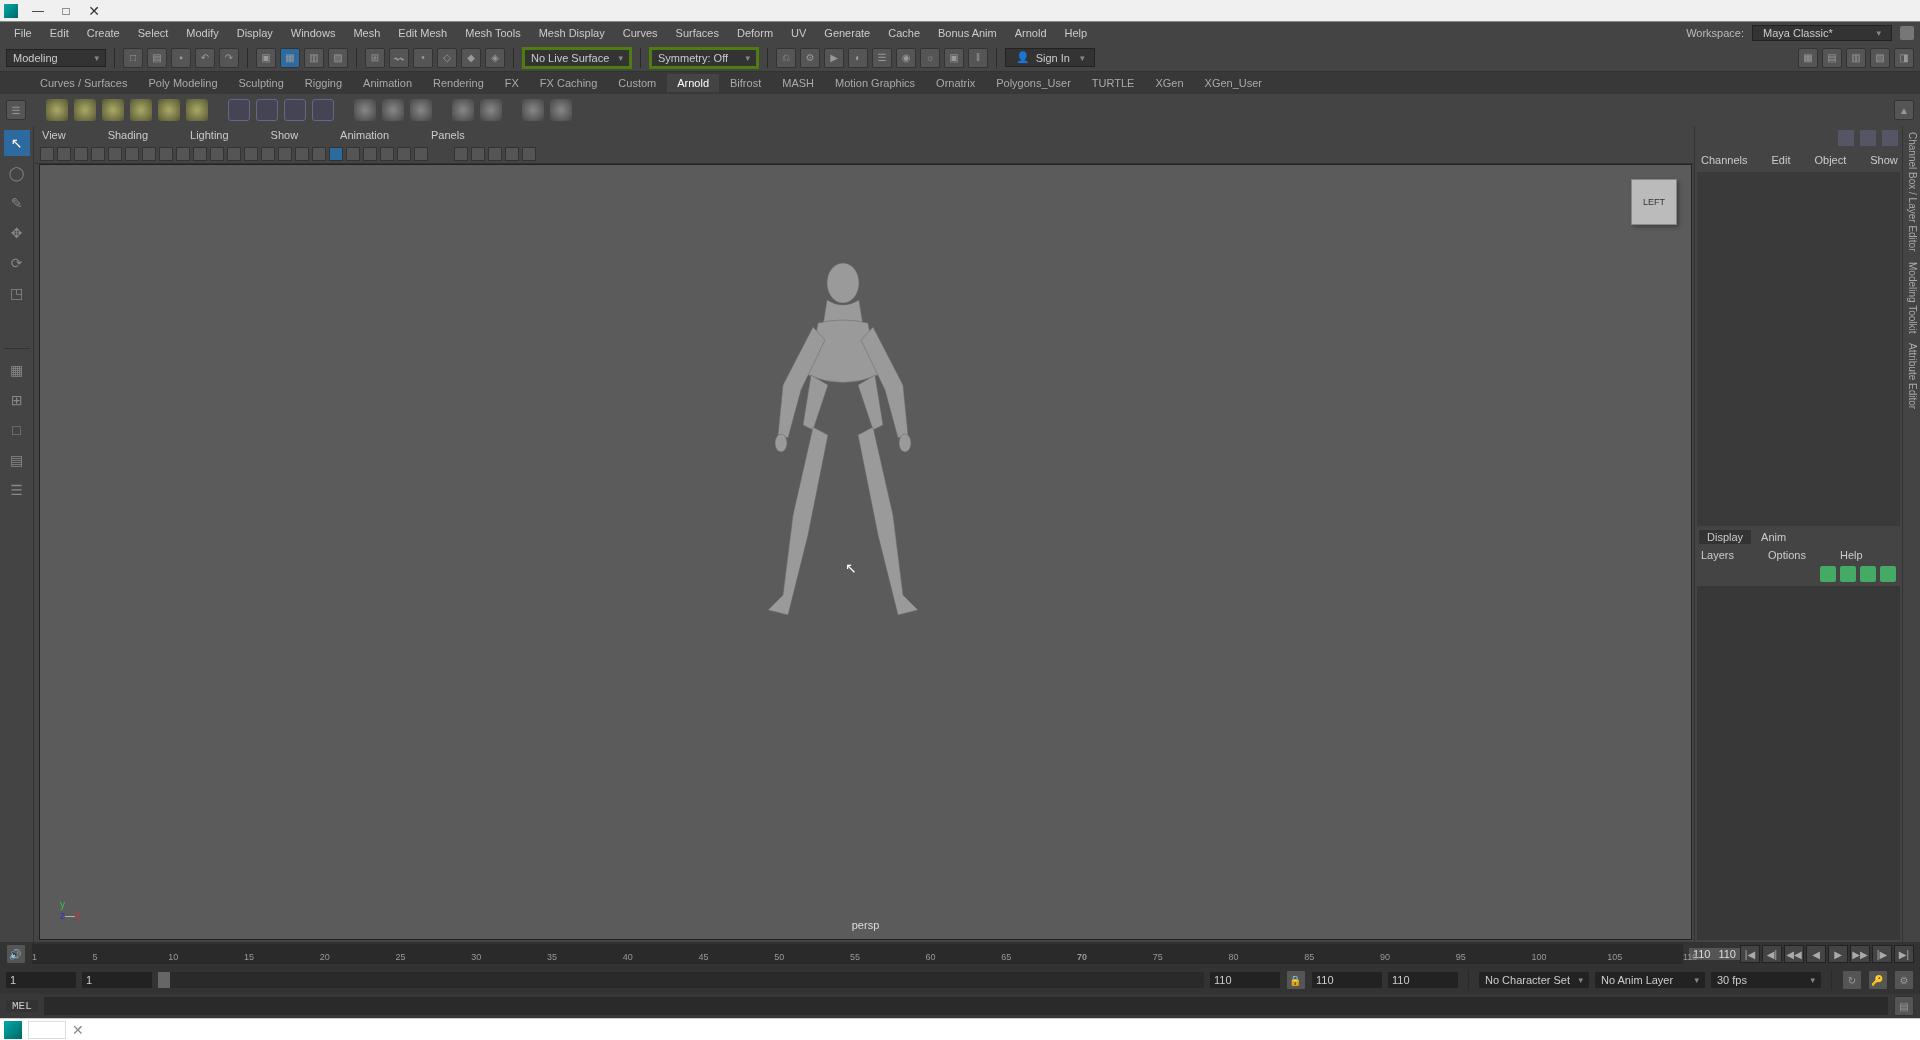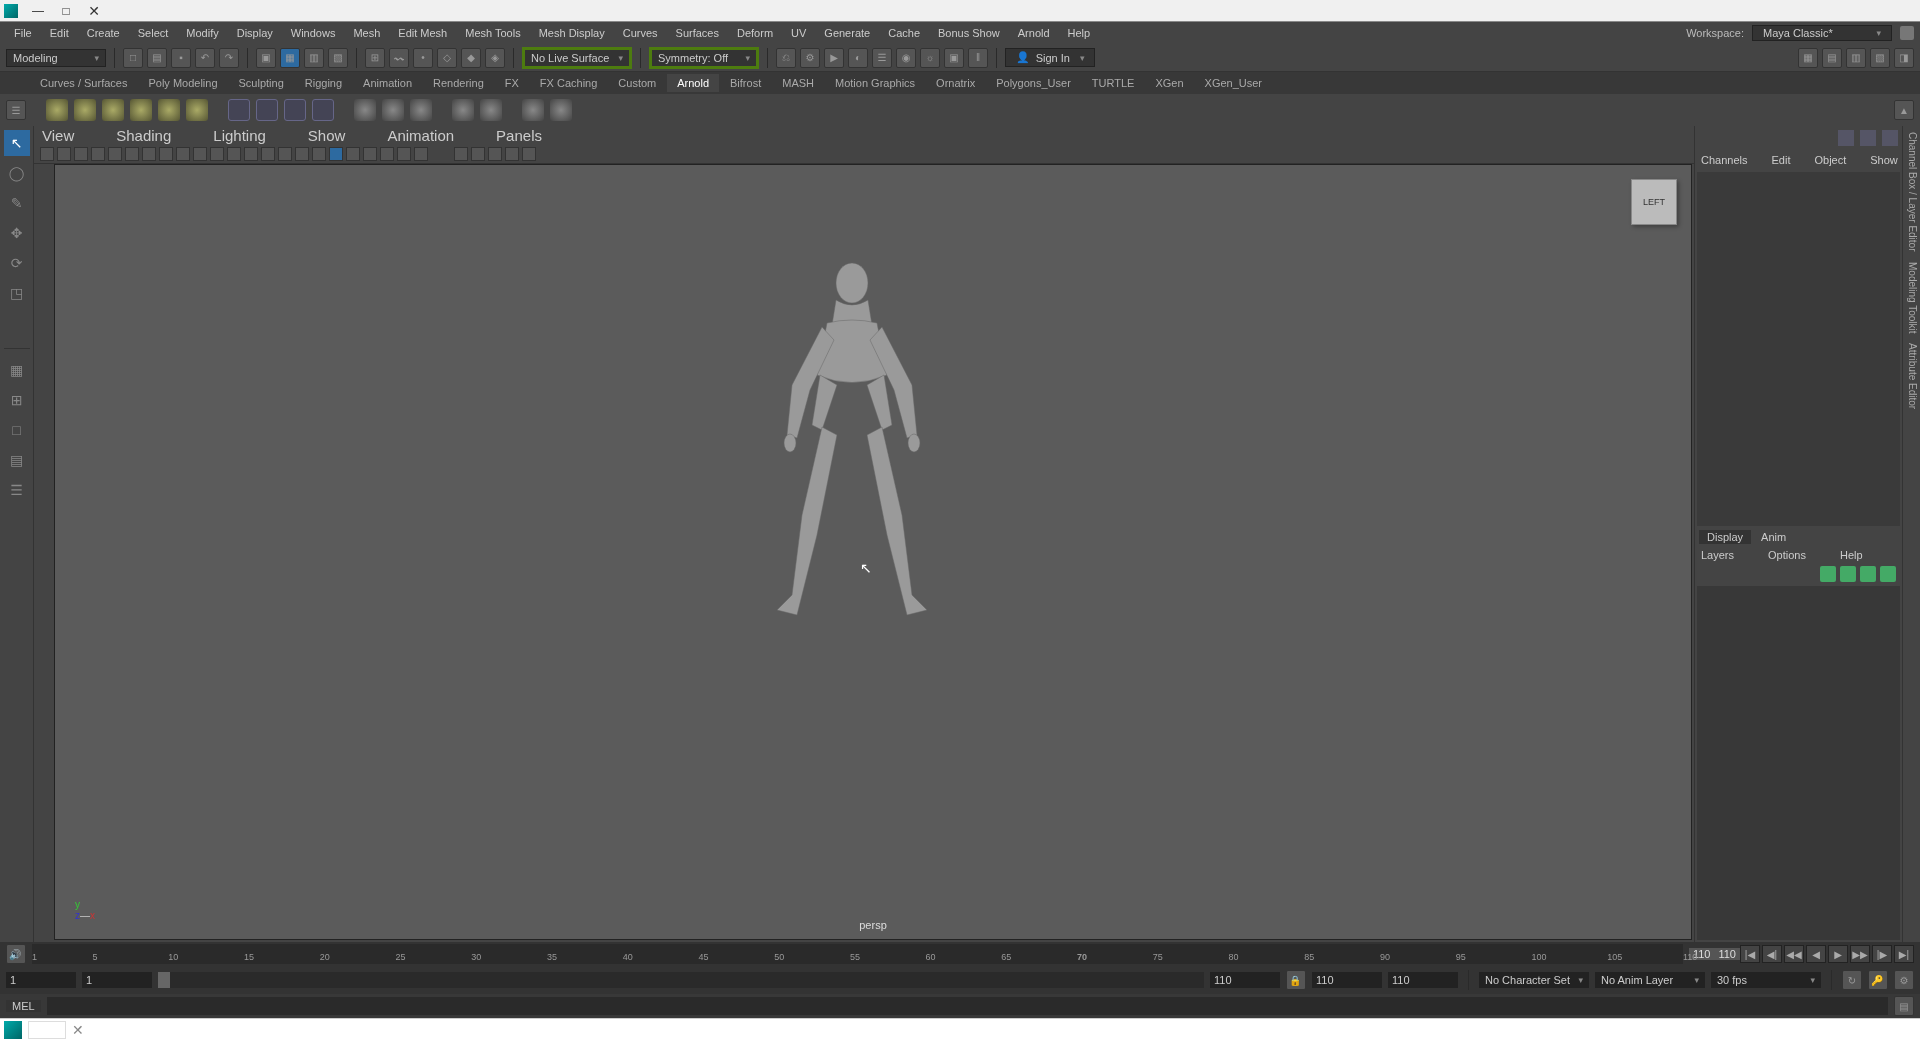--- a/index.html
+++ b/index.html
@@ -44,26 +44,26 @@
 
 
 .main { display: flex; height: calc(100% - 22px - 22px - 28px - 22px - 32px - 24px - 28px - 24px - 22px); }
 .toolbox { width: 34px; background: #444; border-right: 1px solid #333; display: flex; flex-direction: column; align-items: center; padding-top: 4px; gap: 4px;}
 .tool { width: 26px; height: 26px; border: 1px solid transparent; display:flex; align-items:center; justify-content:center; font-size:14px; color:#888;}
 .tool.sel { background: #2d6aa0; color:#fff; }
 .toolgap { height: 30px; }
 .toolsep { width: 26px; height: 1px; background: #333; margin: 4px 0;}
 
 .viewport-wrap { flex: 1; display: flex; flex-direction: column; }
-.vp-menus { height: 18px; background: #444; display: flex; align-items: center; padding: 0 8px; gap: 14px; color: #ccc; font-size: 15px;}
+.vp-menus { height: 18px; background: #444; display: flex; align-items: center; padding: 0 8px; gap: 14px; color: #ccc; font-size: 11px;}
 .vp-iconbar { height: 20px; background: #444; display: flex; align-items: center; padding: 0 6px; gap: 3px; border-bottom: 1px solid #333;}
 .vp-iconbar .mini { width: 14px; height: 14px; background: #555; border: 1px solid #333;}
 .vp-iconbar .mini.on { background: #2d6aa0; }
 
-.viewport { flex: 1; background: #5b5b5b; position: relative; border: 1px solid #222; margin: 0 2px 2px 20px; }
+.viewport { flex: 1; background: #5b5b5b; position: relative; border: 1px solid #222; margin: 0 2px 2px 5px; }
 .viewcube { position: absolute; right: 14px; top: 14px; width: 46px; height: 46px; background: #bbb; border: 1px solid #888; display:flex; align-items:center; justify-content:center; font-size:9px; color:#333; box-shadow: 2px 2px 4px rgba(0,0,0,0.3);}
 .axis { position: absolute; left: 20px; bottom: 18px; font-size: 10px;}
 .axis .y { color: #3c3; }
 .axis .x { color: #c33; }
 .axis .z { color: #33c; }
 .persp-label { position: absolute; bottom: 8px; left: 50%; transform: translateX(-50%); color: #ddd; font-size: 11px; }
 .cursor-sim { position: absolute; left: 805px; top: 395px; color: #fff; font-size: 14px;}
 .model { position: absolute; left: 42%; top: 90px; width: 220px; height: 400px; }
 .model svg { width: 100%; height: 100%; }
 
@@ -92,21 +92,21 @@
 
 
 .rangeslider { height: 28px; background: #333; display:flex; align-items:center; padding:0 6px; gap:6px;}
 .rs-num { background:#222; width:70px; padding:2px 4px; color:#ccc; font-size:11px;}
 .rs-track { flex:1; height:16px; background:#2a2a2a; position:relative;}
 .rs-handle { position:absolute; left:0; top:0; bottom:0; width:12px; background:#666;}
 .rs-drop { background:#222; padding:2px 6px; min-width:110px; color:#ccc; font-size:11px; display:flex; justify-content:space-between; align-items:center;}
 
 
 .cmdline { height: 24px; background: #383838; display:flex; align-items:center; padding:0 6px; gap:6px;}
-.cmdline .lbl { color:#ccc; font-size:11px; padding:0 6px; background:#333;}
+.cmdline .lbl { color:#ccc; font-size:11px; padding:0 6px; background:#333;font-family:Liberation Mono, monospace;}
 .cmdline .inp { flex:1; height:18px; background:#2a2a2a;}
 
 
 .taskbar { height: 22px; background:#fff; border-top:1px solid #ccc; display:flex; align-items:center; padding:0 4px; gap:6px;}
 .taskbar .app { width:18px; height:18px; background:linear-gradient(135deg,#0aa,#066); }
 .taskbar .blank { width:38px; height:18px; border:1px solid #ddd;}
 .taskbar .close { color:#888; font-size:14px;}
 
 .caret::after { content:"▾"; font-size:9px; color:#888; margin-left:4px;}
 </style>
@@ -131,21 +131,21 @@
     <span class="item">Mesh</span>
     <span class="item">Edit Mesh</span>
     <span class="item">Mesh Tools</span>
     <span class="item">Mesh Display</span>
     <span class="item">Curves</span>
     <span class="item">Surfaces</span>
     <span class="item">Deform</span>
     <span class="item">UV</span>
     <span class="item">Generate</span>
     <span class="item">Cache</span>
-    <span class="item">Bonus Show</span>
+    <span class="item">Bonus Anim</span>
     <span class="item">Arnold</span>
     <span class="item">Help</span>
   <div class="spacer"></div>
   <span class="ws-label">Workspace:</span>
   <div class="ws-drop caret">
       <span>Maya Classic*</span>
     </div>
   <div class="lock-icon"></div>
 </div>
 

